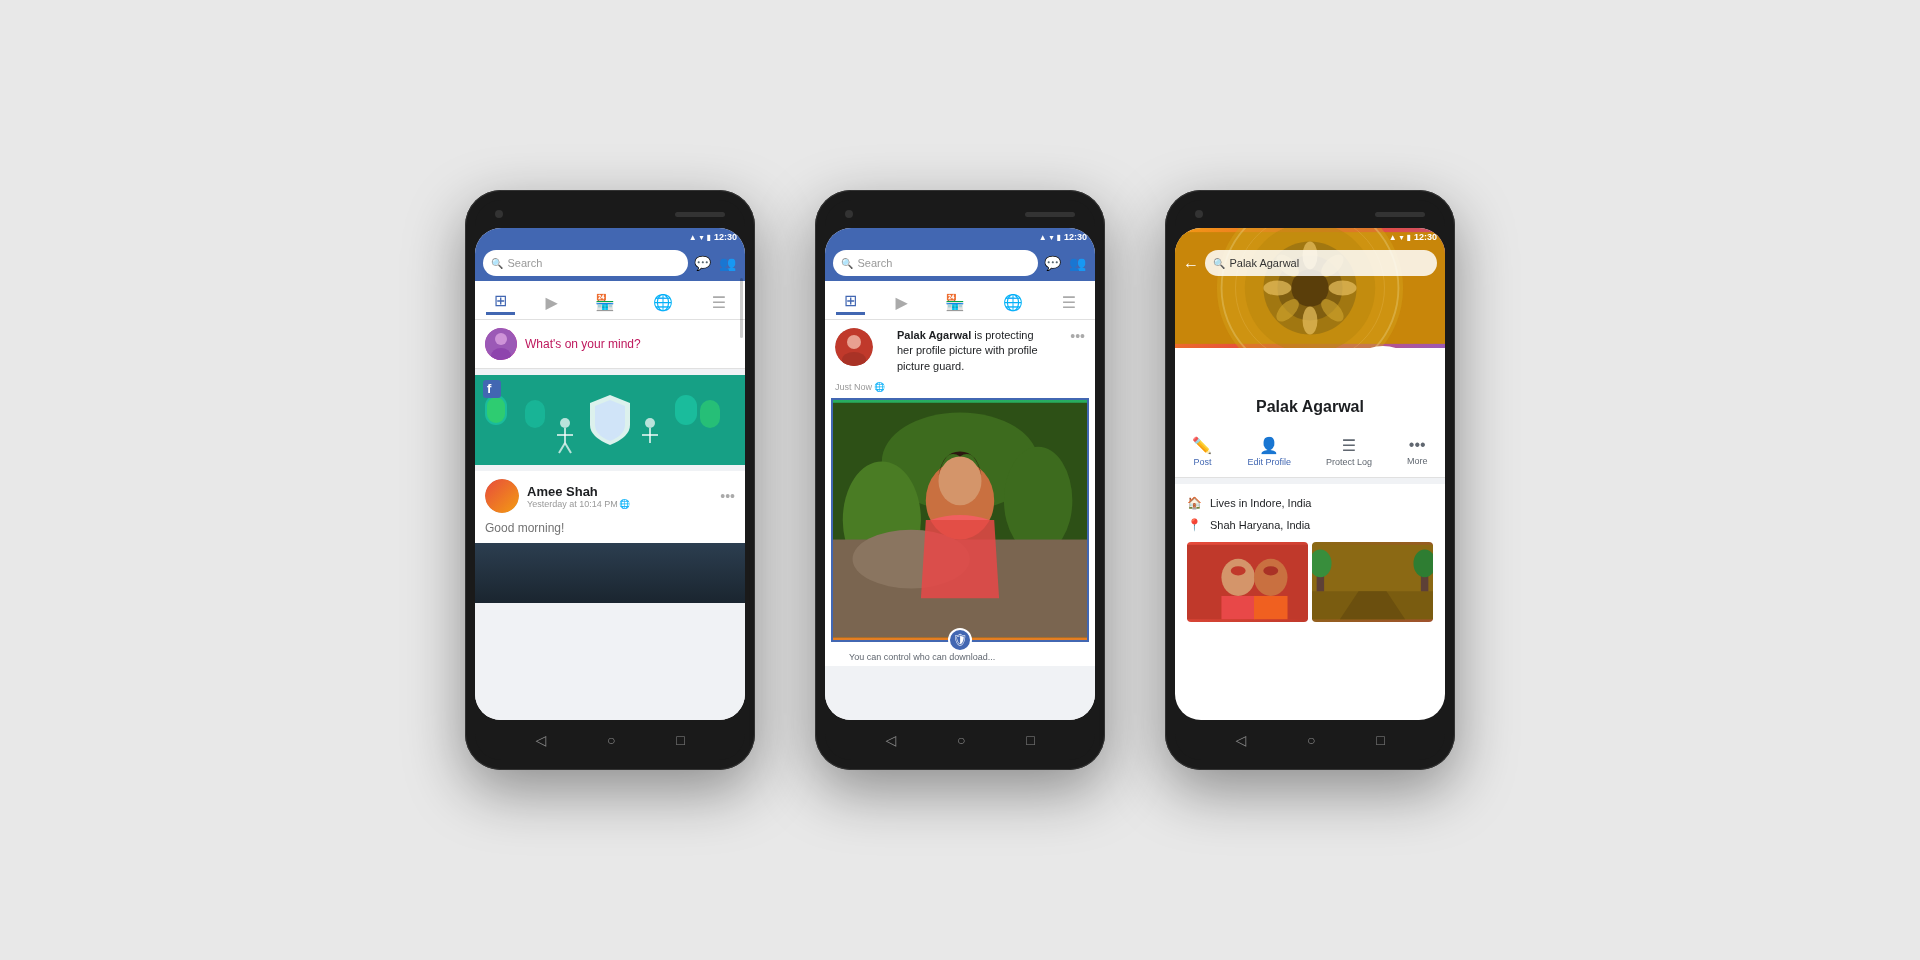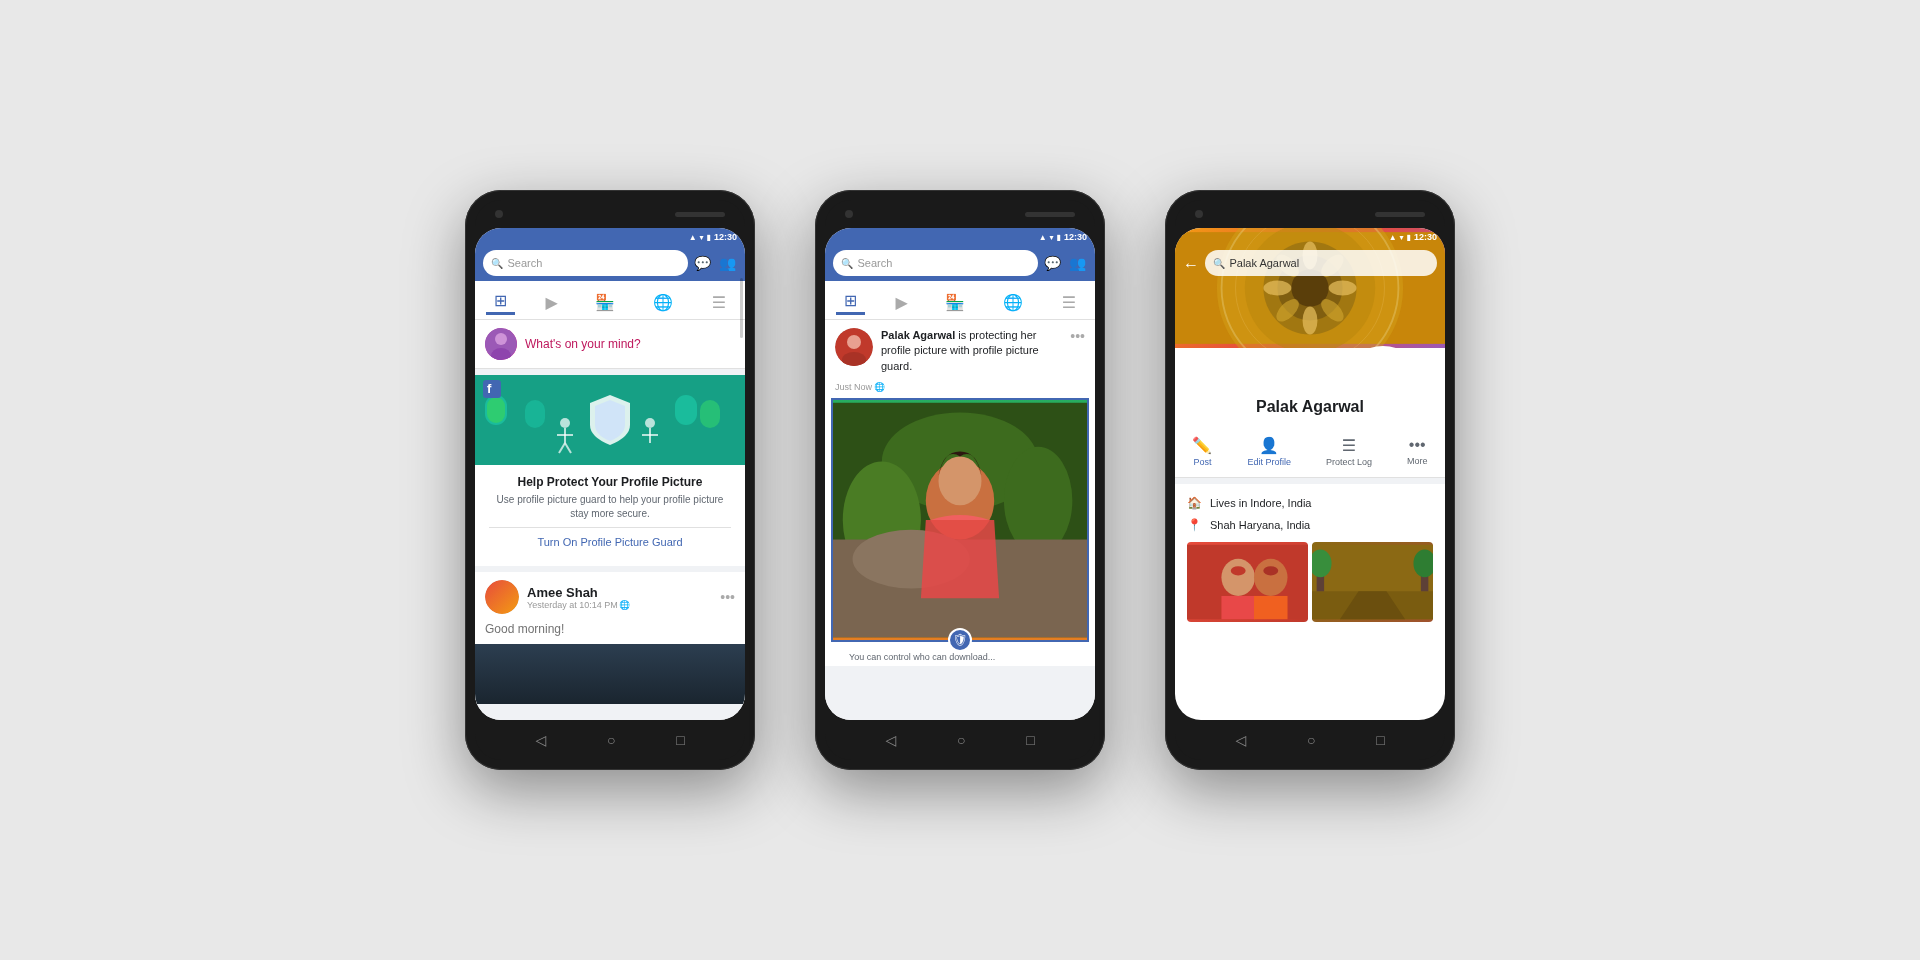--- a/index.html
+++ b/index.html
@@ -293,21 +293,21 @@
     }
 
     
     .post-card-2 {
       background: white;
     }
     .post-header-2 {
       display: flex;
       align-items: flex-start;
       padding: 8px 10px;
-      gap: 8px;
+      gap: 24px;
     }
     .post-description {
       font-size: 11px;
       color: #1c1e21;
       line-height: 1.4;
     }
     .post-description span.name {
       font-weight: bold;
     }
     .post-time-2 {
@@ -560,25 +560,20 @@
 
               <circle cx="90" cy="48" r="5" fill="rgba(255,255,255,0.7)"></circle>
               <line x1="90" y1="53" x2="90" y2="68" stroke="rgba(255,255,255,0.7)" stroke-width="2"></line>
               <line x1="82" y1="60" x2="98" y2="60" stroke="rgba(255,255,255,0.7)" stroke-width="2"></line>
               <line x1="90" y1="68" x2="84" y2="78" stroke="rgba(255,255,255,0.7)" stroke-width="2"></line>
               <line x1="90" y1="68" x2="96" y2="78" stroke="rgba(255,255,255,0.7)" stroke-width="2"></line>
               <circle cx="175" cy="48" r="5" fill="rgba(255,255,255,0.7)"></circle>
               <line x1="175" y1="53" x2="175" y2="68" stroke="rgba(255,255,255,0.7)" stroke-width="2"></line>
               <line x1="167" y1="60" x2="183" y2="60" stroke="rgba(255,255,255,0.7)" stroke-width="2"></line>
             </svg>
-          </div>
-          <div class="protection-text-area">
-            <div class="protection-title">Help Protect Your Profile Picture</div>
-            <div class="protection-desc">Use profile picture guard to help your profile picture stay more secure.</div>
-            <a class="protection-link">Turn On Profile Picture Guard</a>
           </div>
         </div>
 
         <div class="post-card">
           <div class="post-header">
             <div class="post-avatar">
               <div class="post-avatar-img"></div>
             </div>
             <div class="post-meta">
               <div class="post-name">Amee Shah</div>

